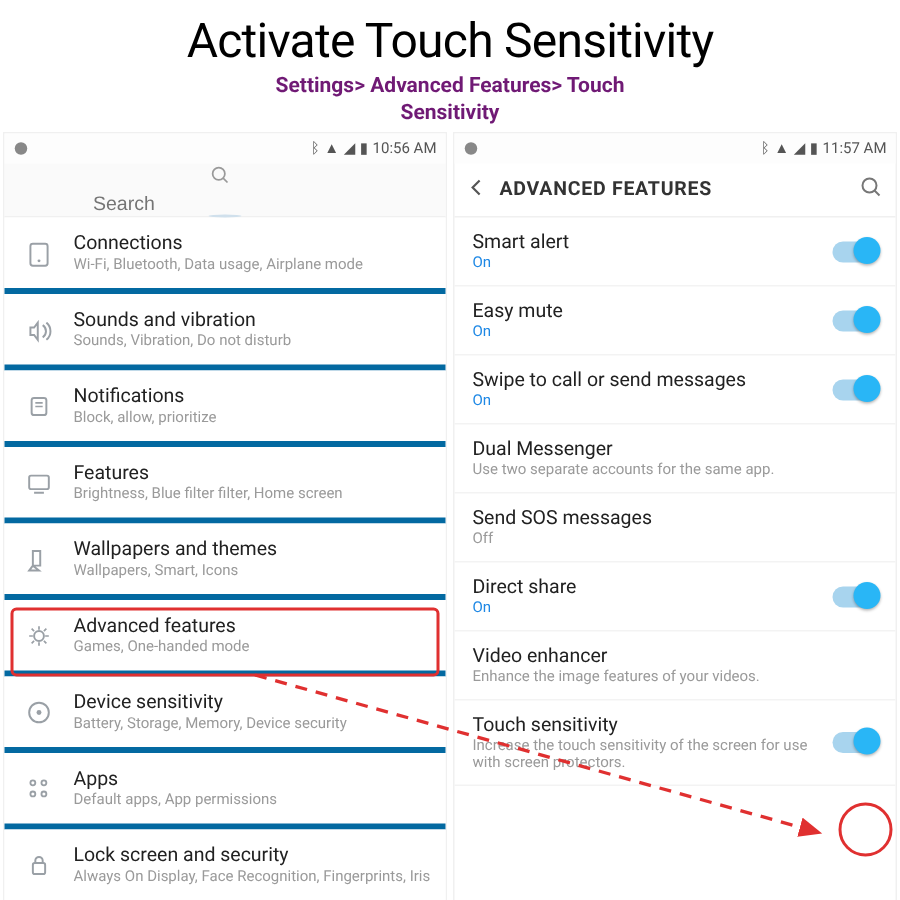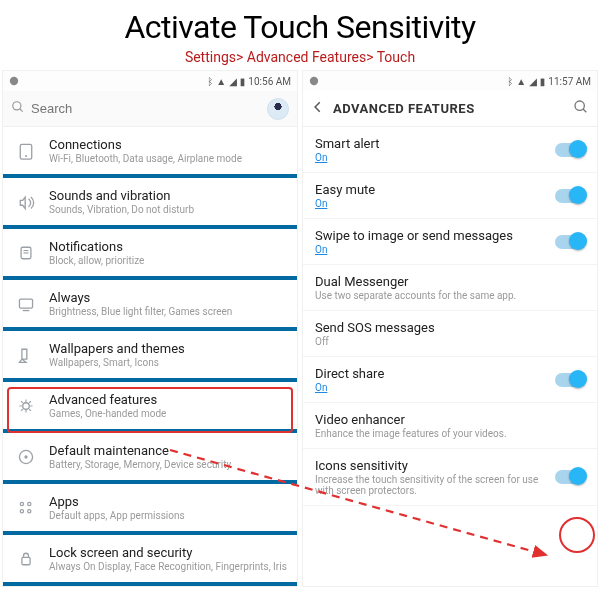--- a/index.html
+++ b/index.html
@@ -1,60 +1,61 @@
 <!DOCTYPE html>
 <html><head>
 <meta charset="utf-8">
 <style>
   * { box-sizing: border-box; margin: 0; padding: 0; }
   body { font-family: -apple-system, "Segoe UI", Roboto, sans-serif; width: 600px; height: 600px; overflow: hidden; background: #fff; }
   .header { text-align: center; padding: 8px 0 4px; }
   .header h1 { font-size: 32px; font-weight: 400; color: #000; letter-spacing: -0.5px; }
-  .breadcrumb { color: #b91c1c; font-size: 14px; margin-top: 2px; line-height: 1.3; }
+  .breadcrumb { color: #701a75; font-size: 14px; margin-top: 2px; line-height: 1.3; font-weight: bold; }
   .screens { display: flex; gap: 4px; padding: 0 2px; }
   .screen { flex: 1; background: #fff; border: 1px solid #f0f0f0; position: relative; }
   .statusbar { height: 20px; background: #fdfdfd; display: flex; align-items: center; justify-content: space-between; padding: 0 6px; font-size: 10px; color: #555; }
   .statusbar .sbl { display: flex; align-items: center; gap: 3px; }
   .statusbar .sbr { display: flex; align-items: center; gap: 3px; }
   .sb-icon { width: 10px; height: 10px; }
-  .searchbar { display: flex; align-items: center; height: 36px; padding: 0 8px; background: #fafafa; border-bottom: 1px solid #f0f0f0; }
+  .searchbar { display: flex; align-items: center; height: 36px; padding: 0 8px; background: #fafafa; border-bottom: 1px solid #f0f0f0; flex-direction: column; }
   .searchbar .mag { color: #999; margin-right: 6px; }
   .searchbar input { border: none; background: transparent; flex: 1; font-size: 13px; color: #888; outline: none; }
   .avatar { width: 22px; height: 22px; border-radius: 50%; background: radial-gradient(circle at 50% 38%, #2a2a4a 0 22%, #dceaf5 23% 100%); border: 1px solid #d0e0ec; }
   .list { }
   .item { display: flex; align-items: center; padding: 10px 10px; border-bottom: 4px solid #0369a1; background: #fff; }
   .item .icn { width: 26px; display: flex; justify-content: center; color: #9aa0a6; flex-shrink: 0; }
   .item .icn svg { width: 18px; height: 18px; }
   .item .copy { margin-left: 10px; flex: 1; min-width: 0; }
   .item .copy .t { font-size: 13px; color: #212121; }
   .item .copy .s { font-size: 10px; color: #9a9a9a; margin-top: 1px; white-space: nowrap; overflow: hidden; text-overflow: ellipsis; }
   .highlight-box { position: absolute; border: 2px solid #e03030; border-radius: 4px; pointer-events: none; }
   .titlebar { display: flex; align-items: center; height: 36px; padding: 0 8px; border-bottom: 1px solid #f0f0f0; }
   .titlebar .back { color: #555; margin-right: 8px; }
   .titlebar .ttl { font-size: 13px; font-weight: 700; color: #333; letter-spacing: 0.5px; flex: 1; }
   .titlebar .srch { color: #777; }
   .list2 { }
   .row { display: flex; align-items: center; padding: 9px 12px; border-bottom: 1px solid #f3f3f3; }
   .row .rc { flex: 1; min-width: 0; }
   .row .rc .rt { font-size: 13px; color: #212121; }
   .row .rc .rs { font-size: 10px; color: #9a9a9a; margin-top: 1px; }
-  .row .rc .rs.on { color: #1e88e5; text-decoration: underline; }
+  .row .rc .rs.on { color: #1e88e5; }
   .toggle { width: 30px; height: 14px; border-radius: 10px; background: #a8d4ee; position: relative; flex-shrink: 0; }
   .toggle::after { content: ""; position: absolute; right: -2px; top: -3px; width: 18px; height: 18px; border-radius: 50%; background: #fff; box-shadow: 0 1px 2px rgba(0,0,0,.3); }
   .toggle.on::after { background: #29b6f6; right: -2px; }
   .circle-callout { position: absolute; width: 36px; height: 36px; border: 2.5px solid #e03030; border-radius: 50%; pointer-events: none; }
   .arrow-svg { position: absolute; pointer-events: none; }
 </style>
 </head>
 <body>
 
 <div class="header">
   <h1>Activate Touch Sensitivity</h1>
   <div class="breadcrumb">
     <div>Settings&gt; Advanced Features&gt; Touch</div>
+    <div>Sensitivity</div>
   </div>
 </div>
 
 <div class="screens">
 
   <div class="screen" style="position:relative;">
     <div class="statusbar">
       <div class="sbl">
         <svg class="sb-icon" viewBox="0 0 24 24" fill="#888">
             <circle cx="12" cy="12" r="10"></circle>
@@ -117,22 +118,22 @@
           </div>
         </div>
         <div class="item">
           <div class="icn">
             <svg viewBox="0 0 22 22">
               <rect x="3" y="5" width="16" height="11" rx="1.5" fill="none" stroke="#9aa0a6" stroke-width="1.6"></rect>
               <line x1="7" y1="19" x2="15" y2="19" stroke="#9aa0a6" stroke-width="1.6"></line>
             </svg>
           </div>
           <div class="copy">
-            <div class="t">Always</div>
-            <div class="s">Brightness, Blue light filter, Games screen</div>
+            <div class="t">Features</div>
+            <div class="s">Brightness, Blue filter filter, Home screen</div>
           </div>
         </div>
         <div class="item">
           <div class="icn">
             <svg viewBox="0 0 22 22">
               <path d="M6 4h6v12h-6z M6 16 l-3 4 h8 z" fill="none" stroke="#9aa0a6" stroke-width="1.6"></path>
             </svg>
           </div>
           <div class="copy">
             <div class="t">Wallpapers and themes</div>
@@ -152,21 +153,21 @@
           </div>
         </div>
         <div class="item">
           <div class="icn">
             <svg viewBox="0 0 22 22">
               <circle cx="11" cy="11" r="8" fill="none" stroke="#9aa0a6" stroke-width="1.6"></circle>
               <circle cx="11" cy="11" r="2" fill="#9aa0a6"></circle>
             </svg>
           </div>
           <div class="copy">
-            <div class="t">Default maintenance</div>
+            <div class="t">Device sensitivity</div>
             <div class="s">Battery, Storage, Memory, Device security</div>
           </div>
         </div>
         <div class="item">
           <div class="icn">
             <svg viewBox="0 0 22 22">
               <circle cx="6" cy="6" r="2" fill="none" stroke="#9aa0a6" stroke-width="1.5"></circle>
               <circle cx="15" cy="6" r="2" fill="none" stroke="#9aa0a6" stroke-width="1.5"></circle>
               <circle cx="6" cy="15" r="2" fill="none" stroke="#9aa0a6" stroke-width="1.5"></circle>
               <circle cx="15" cy="15" r="2" fill="none" stroke="#9aa0a6" stroke-width="1.5"></circle>
@@ -232,21 +233,21 @@
         </div>
         <div class="row">
           <div class="rc">
             <div class="rt">Easy mute</div>
             <div class="rs on">On</div>
           </div>
           <div class="toggle on"></div>
         </div>
         <div class="row">
           <div class="rc">
-            <div class="rt">Swipe to image or send messages</div>
+            <div class="rt">Swipe to call or send messages</div>
             <div class="rs on">On</div>
           </div>
           <div class="toggle on"></div>
         </div>
         <div class="row">
           <div class="rc">
             <div class="rt">Dual Messenger</div>
             <div class="rs">Use two separate accounts for the same app.</div>
           </div>
         </div>
@@ -264,21 +265,21 @@
           <div class="toggle on"></div>
         </div>
         <div class="row">
           <div class="rc">
             <div class="rt">Video enhancer</div>
             <div class="rs">Enhance the image features of your videos.</div>
           </div>
         </div>
         <div class="row">
           <div class="rc">
-            <div class="rt">Icons sensitivity</div>
+            <div class="rt">Touch sensitivity</div>
             <div class="rs">Increase the touch sensitivity of the screen for use with screen protectors.</div>
           </div>
           <div class="toggle on"></div>
         </div>
       </div>
     <div class="circle-callout" style="right:2px; top:446px;"></div>
   </div>
 </div>
 
 <svg class="arrow-svg" style="left:0; top:0;" width="600" height="600">

